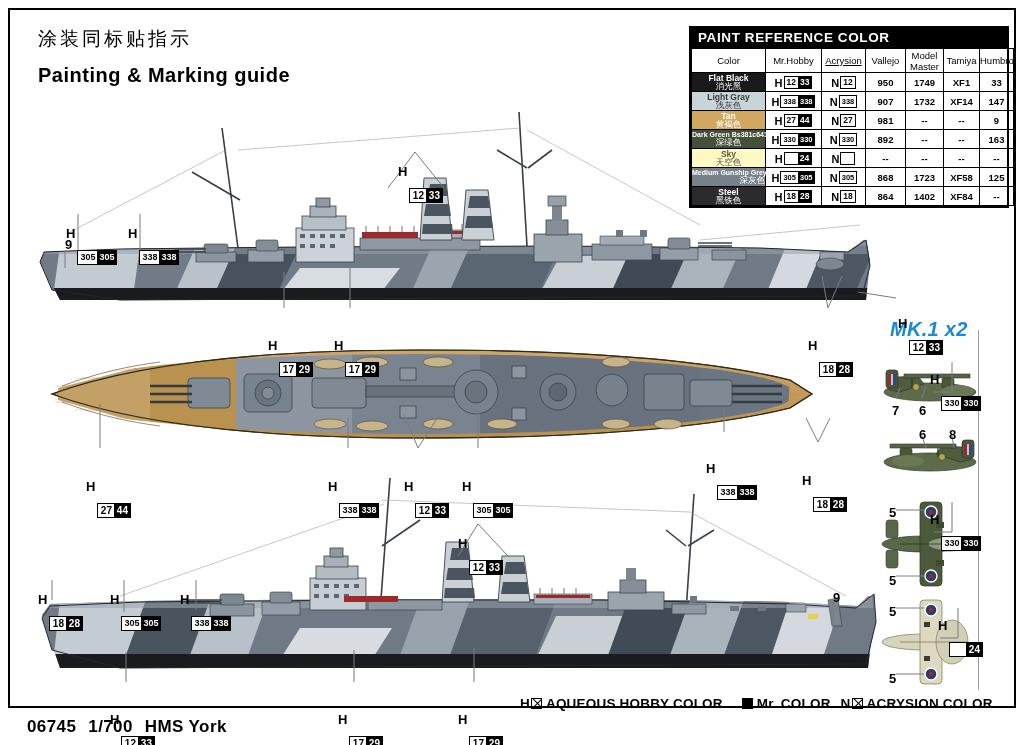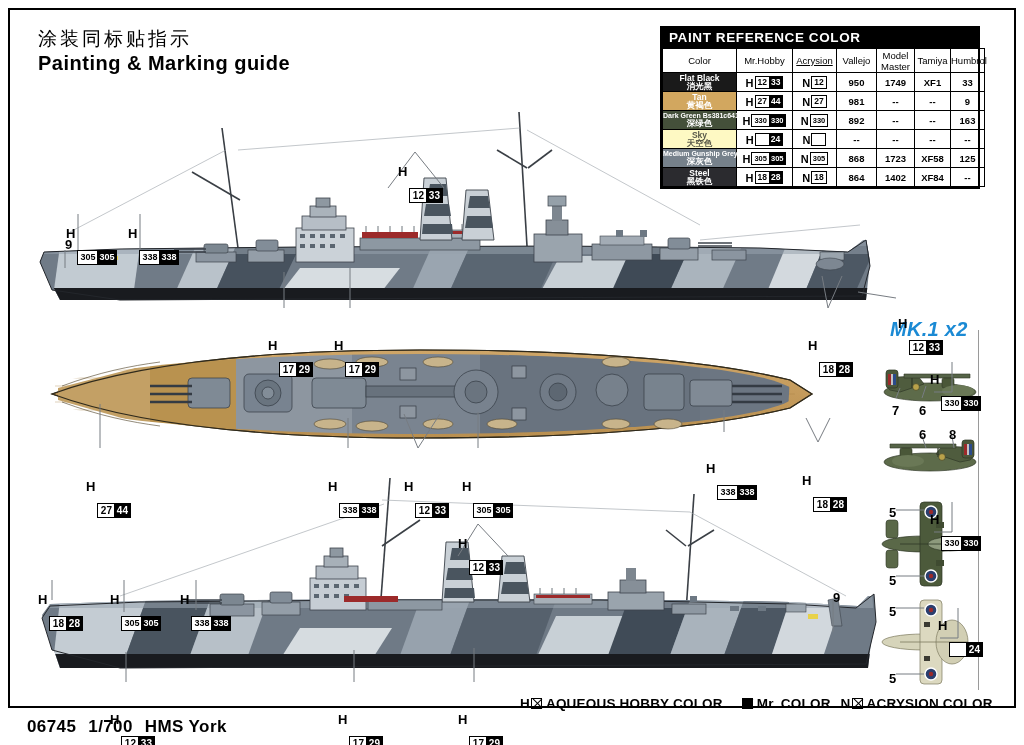--- a/index.html
+++ b/index.html
@@ -35,27 +35,27 @@
     letter-spacing: 3px;
     color: #000;
     font-weight: 400;
     font-family: "DejaVu Sans", sans-serif;
   }
   #title-en {
     font-size: 20px;
     font-weight: bold;
     letter-spacing: 0.5px;
     color: #000;
-    margin-top: 3px;
+    margin-top: 15px;
   }
 
   
   #paint-table-wrap {
     position: absolute;
-    left: 660px; top: 26px;
+    left: 689px; top: 26px;
     width: 320px;
     border: 2px solid #000;
     background: #fff;
   }
   #paint-title {
     background: #000;
     color: #fff;
     font-weight: bold;
     font-size: 13.5px;
     letter-spacing: 0.6px;
@@ -81,21 +81,21 @@
   .col-acry   { width: 44px; text-decoration: underline; }
   .col-vall   { width: 40px; }
   .col-mm     { width: 38px; }
   .col-tam    { width: 36px; }
   .col-hum    { width: 34px; }
   td.swatch {
     padding: 0 2px;
     line-height: 1.0;
   }
   .sw-en { display: block; font-size: 8.5px; font-weight: bold; white-space: nowrap; }
-  .sw-cn { display: block; font-size: 8.5px; font-weight: bold; font-family: "DejaVu Sans", sans-serif; }
+  .sw-cn { display: block; font-size: 8.5px; font-weight: normal; font-family: "DejaVu Sans", sans-serif; }
   td.val { font-size: 12px; font-weight: bold; }
 
   
   .chip-cell { white-space: nowrap; }
   .chip-prefix { font-size: 11px; font-weight: bold; vertical-align: middle; }
   .chip {
     display: inline-block;
     vertical-align: middle;
     border: 1px solid #000;
     background: #000;
@@ -650,20 +650,32 @@
               <span class="sw-cn">消光黑</span>
             </td>
             <td class="chip-cell"><span class="chip-prefix">H</span><span class="chip"><span class="w">12</span><span class="b">33</span></span></td>
             <td class="chip-cell"><span class="chip-prefix">N</span><span class="chip" style="background:#fff"><span class="w">12</span></span></td>
             <td class="val">950</td>
             <td class="val">1749</td>
             <td class="val">XF1</td>
             <td class="val">33</td>
           </tr>
           <tr>
+            <td class="swatch" style="background: rgb(199, 213, 216); color: rgb(58, 58, 58);">
+              <span class="sw-en">Light Gray</span>
+              <span class="sw-cn">浅灰色</span>
+            </td>
+            <td class="chip-cell"><span class="chip-prefix">H</span><span class="chip small"><span class="w">338</span><span class="b">338</span></span></td>
+            <td class="chip-cell"><span class="chip-prefix">N</span><span class="chip small" style="background:#fff"><span class="w">338</span></span></td>
+            <td class="val">907</td>
+            <td class="val">1732</td>
+            <td class="val">XF14</td>
+            <td class="val">147</td>
+          </tr>
+          <tr>
             <td class="swatch" style="background: rgb(210, 167, 95); color: rgb(255, 255, 255);">
               <span class="sw-en">Tan</span>
               <span class="sw-cn">黄褐色</span>
             </td>
             <td class="chip-cell"><span class="chip-prefix">H</span><span class="chip"><span class="w">27</span><span class="b">44</span></span></td>
             <td class="chip-cell"><span class="chip-prefix">N</span><span class="chip" style="background:#fff"><span class="w">27</span></span></td>
             <td class="val">981</td>
             <td class="val">--</td>
             <td class="val">--</td>
             <td class="val">9</td>
@@ -686,21 +698,21 @@
               <span class="sw-cn">天空色</span>
             </td>
             <td class="chip-cell"><span class="chip-prefix">H</span><span class="chip"><span class="w">&nbsp;&nbsp;&nbsp;</span><span class="b">24</span></span></td>
             <td class="chip-cell"><span class="chip-prefix">N</span><span class="chip" style="background:#fff"><span class="w">&nbsp;&nbsp;&nbsp;</span></span></td>
             <td class="val">--</td>
             <td class="val">--</td>
             <td class="val">--</td>
             <td class="val">--</td>
           </tr>
           <tr>
-            <td class="swatch" style="background: rgb(118, 129, 139); color: rgb(255, 255, 255);">
+            <td class="swatch" style="background: rgb(118, 129, 139); color: rgb(255, 255, 255); text-align: right;">
               <span class="sw-en" style="font-size: 7px;">Medium Gunship Grey</span>
               <span class="sw-cn">深灰色</span>
             </td>
             <td class="chip-cell"><span class="chip-prefix">H</span><span class="chip small"><span class="w">305</span><span class="b">305</span></span></td>
             <td class="chip-cell"><span class="chip-prefix">N</span><span class="chip small" style="background:#fff"><span class="w">305</span></span></td>
             <td class="val">868</td>
             <td class="val">1723</td>
             <td class="val">XF58</td>
             <td class="val">125</td>
           </tr>

